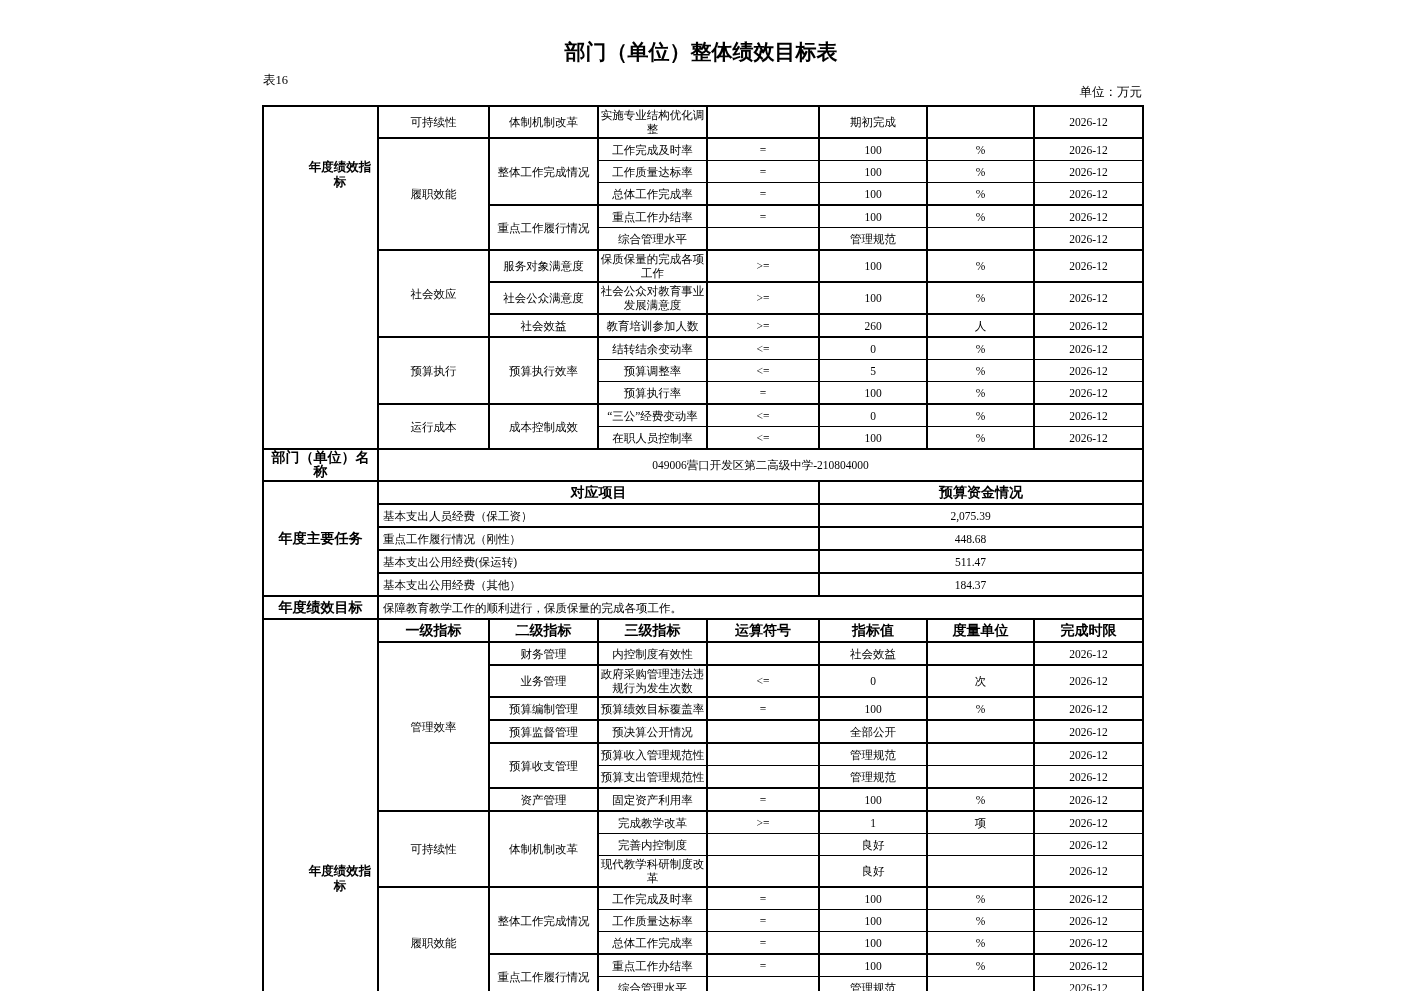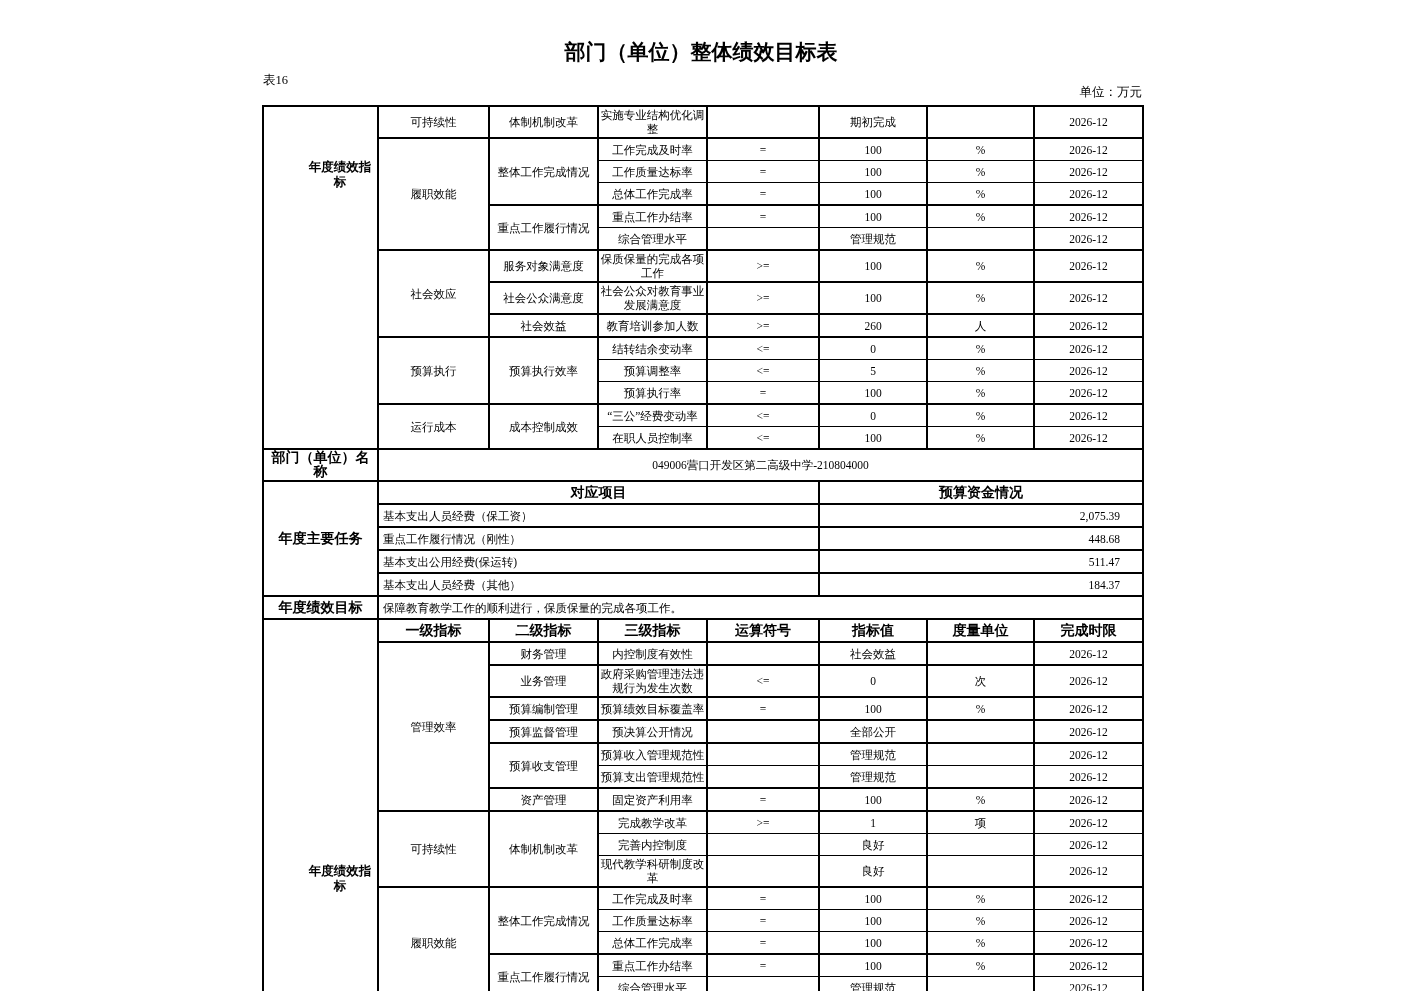--- a/index.html
+++ b/index.html
@@ -22,21 +22,21 @@
     border:1px solid #000;border-left-width:2px;border-right-width:2px;
     text-align:center;vertical-align:middle;
     font-size:11.5px;line-height:14px;padding:1px 1px;height:19px;
     word-break:break-all;overflow:hidden;
   }
   tr.gb > td{border-top-width:2px;}
   td.bb2{border-bottom-width:2px !important;}
   td.bb0{border-bottom:none !important;}
   td.b{font-weight:bold;font-size:14px;}
   td.tl{text-align:left;padding-left:4px;}
-  td.trr{text-align:right;padding-right:22px;}
+  td.trr{padding-right:22px;}
   td.lblcell{vertical-align:top;padding-left:40px;}
   .vlabel{font-weight:bold;font-size:12.5px;line-height:15px;}
 </style>
 </head>
 <body>
 
 <div class="title">部门（单位）整体绩效目标表</div>
 <div class="tableno">表16</div>
 <div class="unitnote">单位：万元</div>
 
@@ -181,21 +181,21 @@
       </tr>
       <tr class="gb">
         <td class="tl" colspan="4">重点工作履行情况（刚性）</td>
         <td class="trr" colspan="3">448.68</td>
       </tr>
       <tr class="gb">
         <td class="tl" colspan="4">基本支出公用经费(保运转)</td>
         <td class="trr" colspan="3">511.47</td>
       </tr>
       <tr class="gb">
-        <td class="tl" colspan="4">基本支出人员经费（其他）</td>
+        <td class="tl" colspan="4">基本支出公用经费（其他）</td>
         <td class="trr" colspan="3">184.37</td>
       </tr>
       <tr class="gb">
         <td class="b">年度绩效目标</td>
         <td class="tl" colspan="7">保障教育教学工作的顺利进行，保质保量的完成各项工作。</td>
       </tr>
       <tr class="gb">
         <td class="lblcell bb0" rowspan="17">
           <div class="vlabel" style="margin-top: 243px;">年度绩效指标</div>
         </td>

